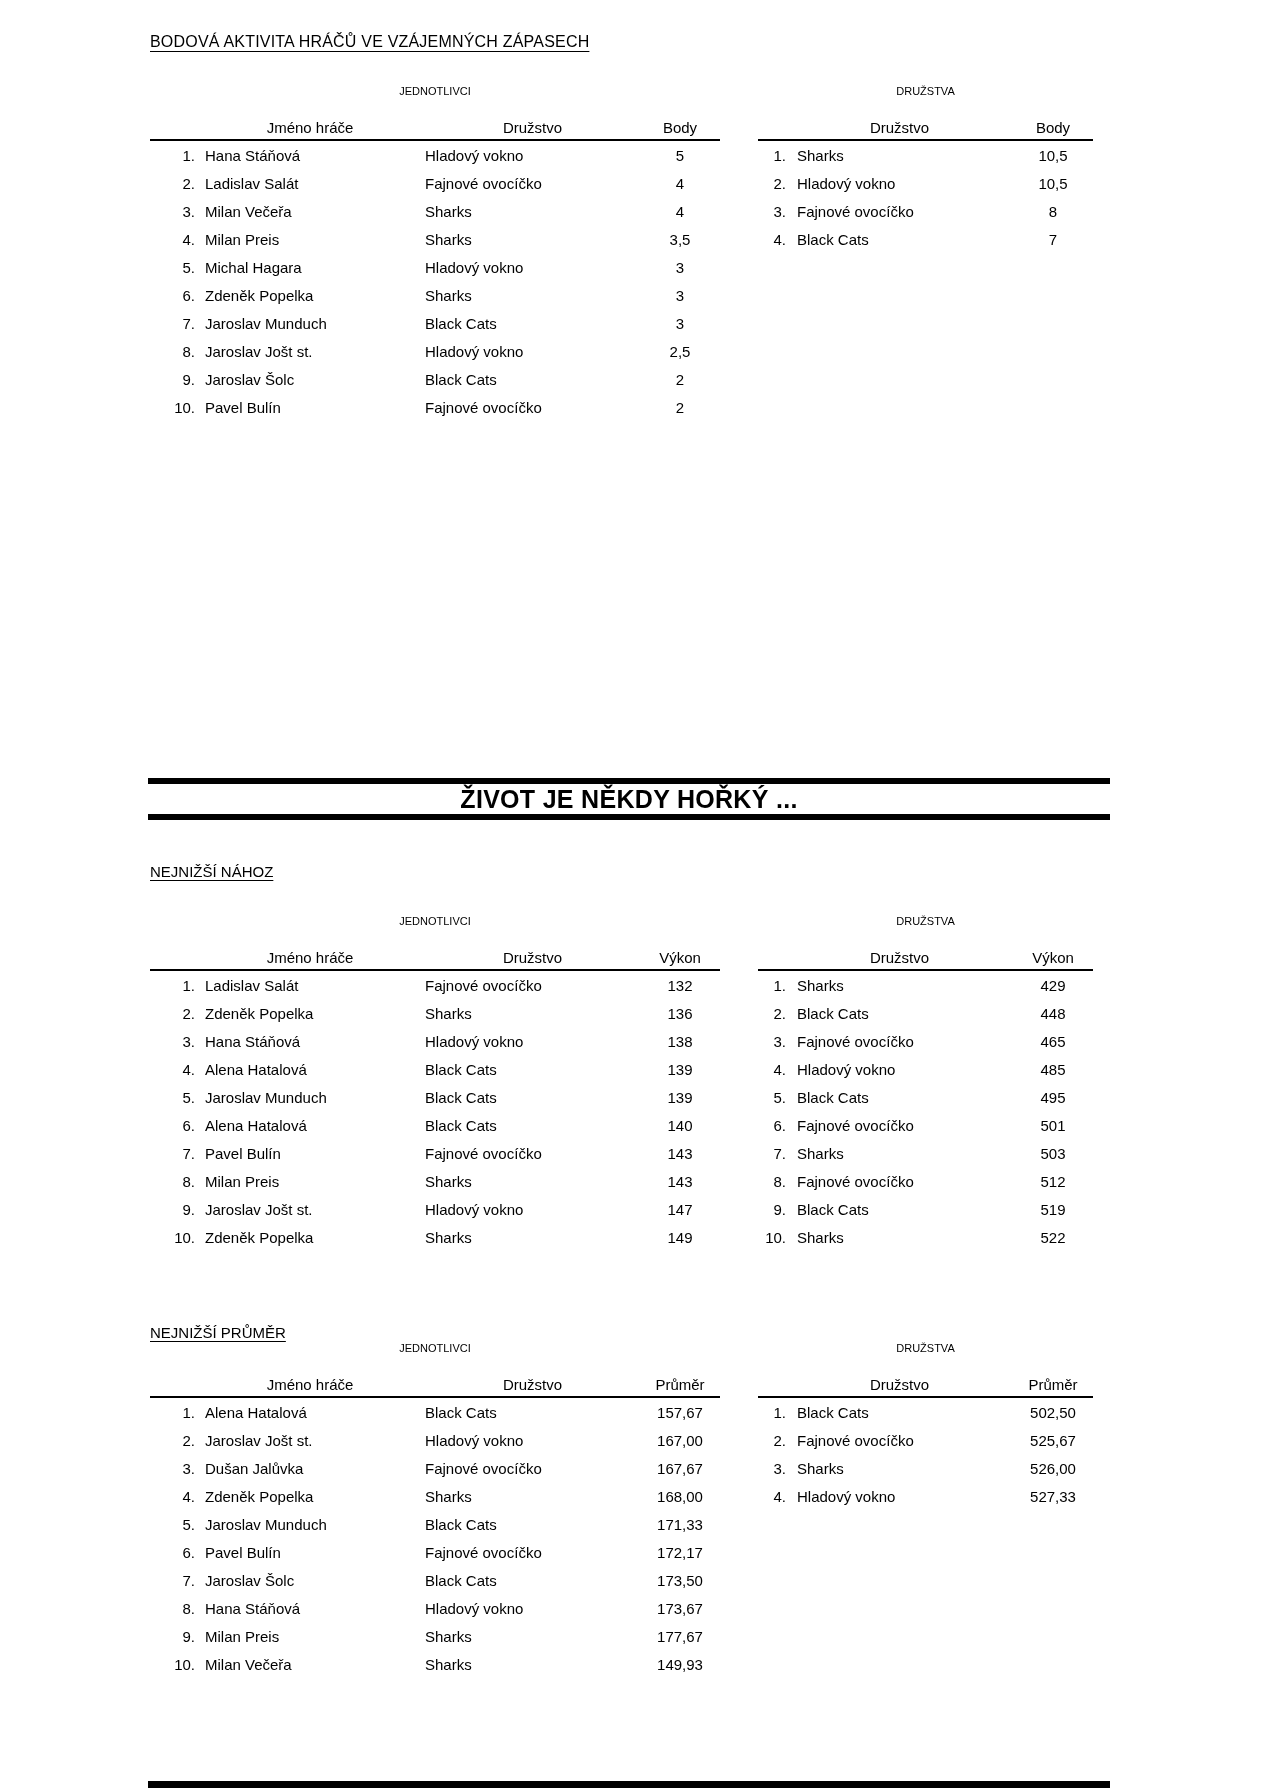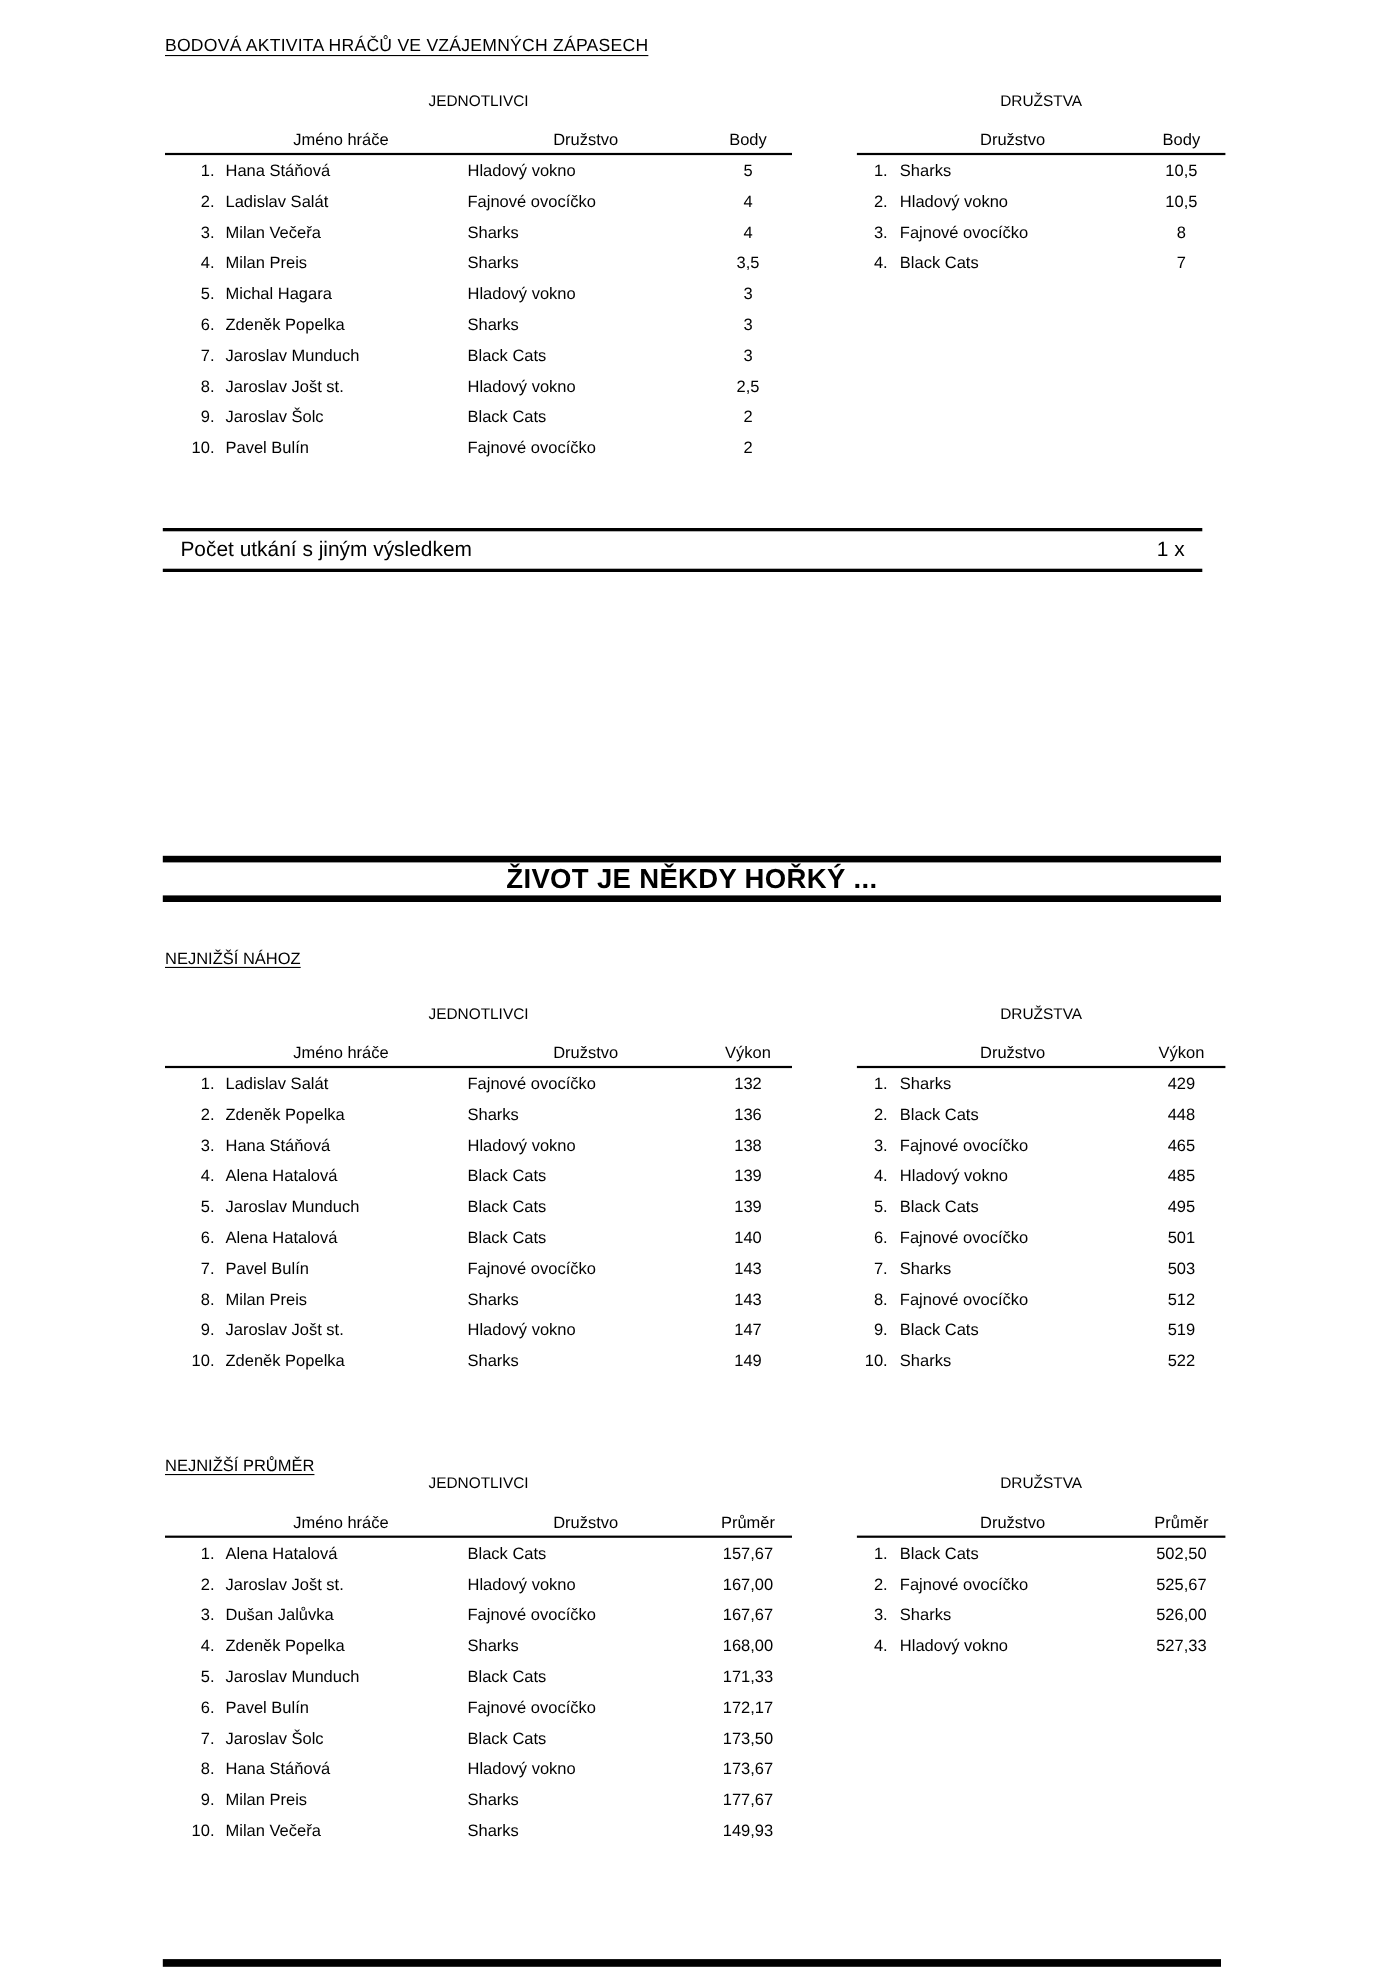--- a/index.html
+++ b/index.html
@@ -17,25 +17,25 @@
     position:absolute; left:150px;
     font-size:15px; line-height:16px;
     text-decoration:underline; text-underline-offset:3px;
   }
   .sh-nahoz  { top:864px; }
   .sh-prumer { top:1293px;margin-top:32px; }
 
   
   .tbl { position:absolute; }
   .tbl-left  { left:150px; width:570px; }
-  .tbl-right { left:758px; width:335px;margin-left:21px; }
+  .tbl-right { left:758px; width:335px; }
   .tbl-top1 { top:83px; }
   .tbl-top2 { top:913px; }
   .tbl-top3 { top:1340px; }
-  .tbl-heading { height:16px; line-height:16px; text-align:center; font-size:14px; }
+  .tbl-heading { height:16px; line-height:16px; text-align:center; font-size:11px; }
   .tbl-header {
     margin-top:17px; height:23px; border-bottom:2px solid #000;
     display:grid; align-items:center; font-size:15px;
   }
   .tbl-left  .tbl-header, .tbl-left  .row { grid-template-columns:45px 230px 215px 80px; }
   .tbl-right .tbl-header, .tbl-right .row { grid-template-columns:28px 227px 80px; }
   .row { height:28.1px; display:grid; align-items:center; font-size:15px; }
   .c-rank { text-align:right; }
   .c-name { padding-left:10px; }
   .tbl-right .c-name { padding-left:11px; }
@@ -169,24 +169,20 @@
         <div class="row">
         <span class="c-rank">4.</span>
         <span class="c-name">Black Cats</span>
         <span class="c-value">7</span>
       </div>
       </div>
   </div>
 
   <div class="bands">
 
-      <div class="band">
-      <span>Počet utkání s jiným výsledkem</span>
-      <span>1 x</span>
-    </div>
     </div>
 
   <div class="banner">ŽIVOT JE NĚKDY HOŘKÝ ...</div>
 
   <div class="section-heading sh-nahoz">NEJNIŽŠÍ NÁHOZ</div>
 
   <div class="tbl tbl-left tbl-top2">
     <div class="tbl-heading">JEDNOTLIVCI</div>
     <div class="tbl-header">
       <span></span>

